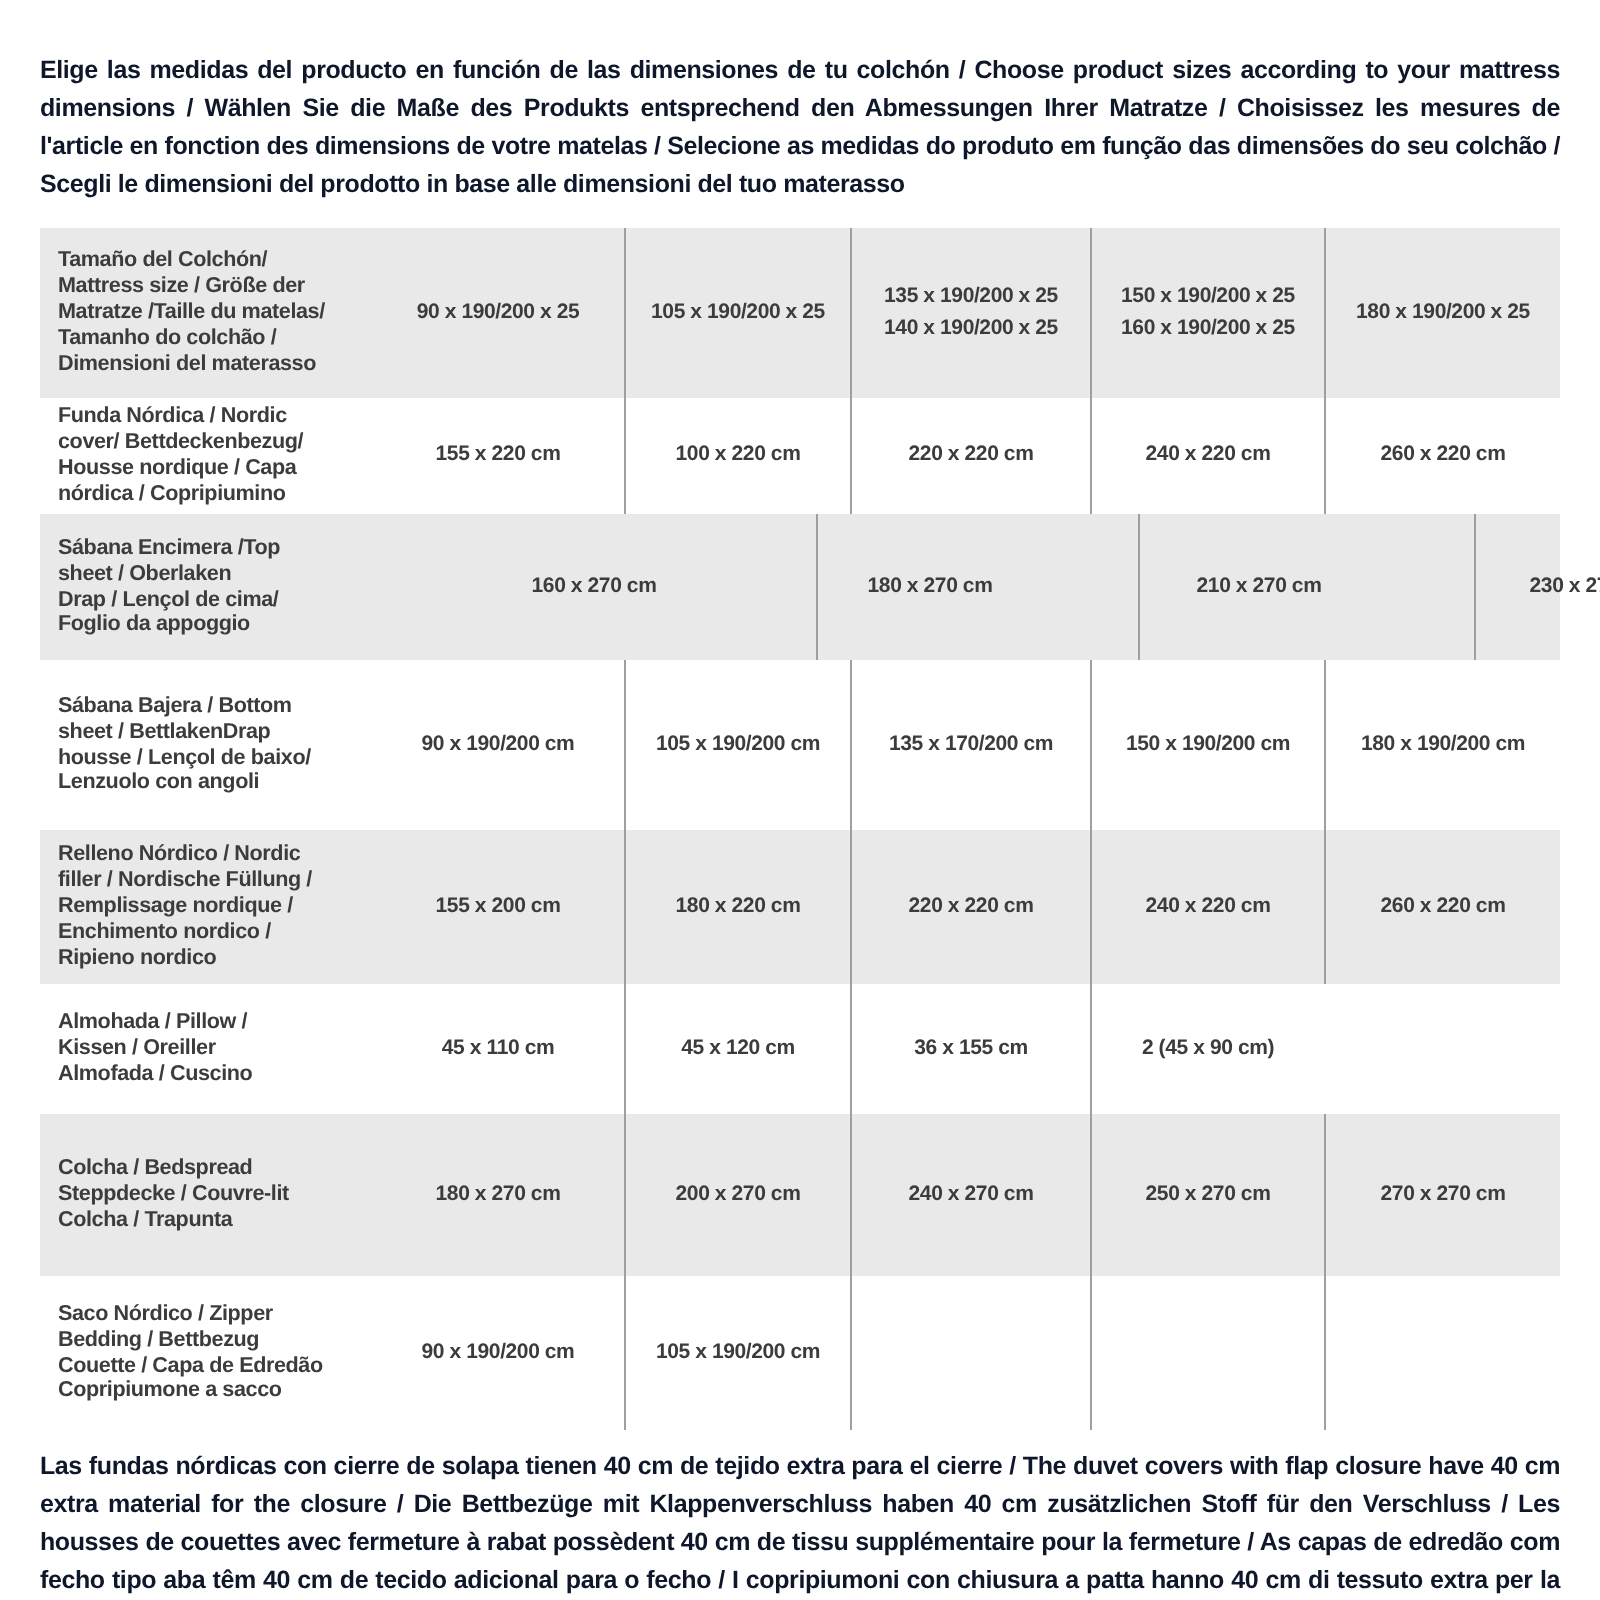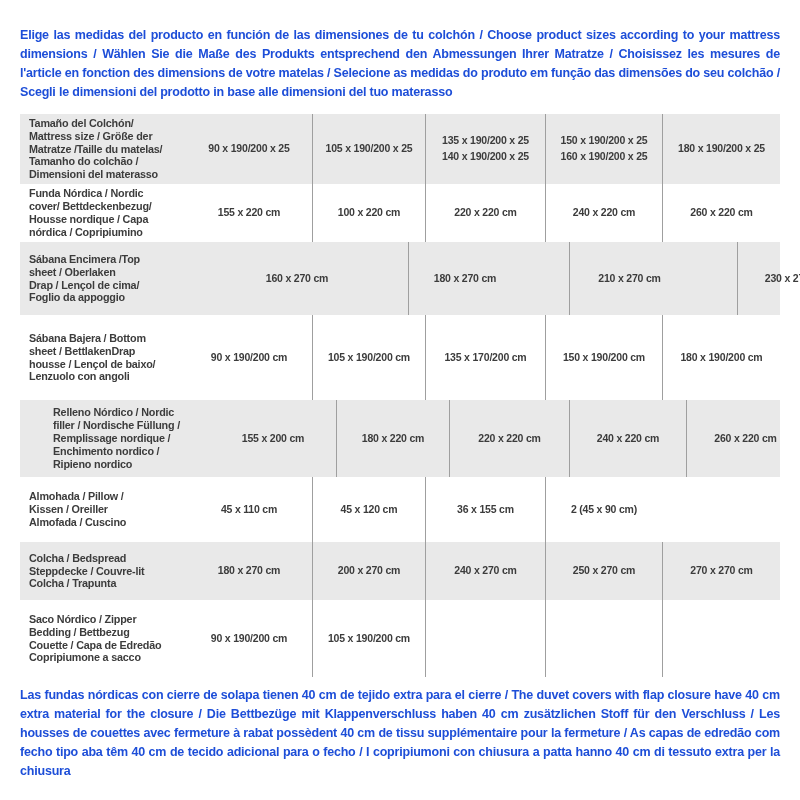--- a/index.html
+++ b/index.html
@@ -10,21 +10,21 @@
     color:#3c3c3c;
     overflow:hidden;
   }
   .page{width:760px;margin:0 auto;padding-top:13px;}
   .intro, .footnote{
     font-size:12.5px;
     font-weight:bold;
     line-height:19px;
     letter-spacing:-0.2px;
     text-align:justify;
-    color:#1d4ed8;
+    color:#0f172a;
   }
   .size-table{margin-top:12px;}
   .trow{
     display:grid;
     grid-template-columns:166px 126px 113px 120px 117px 118px;
   }
   .trow.shaded{background:#e9e9e9;}
   .cell{
     display:flex;
     align-items:center;
@@ -40,27 +40,27 @@
   .cell.label{
     justify-content:flex-start;
     text-align:left;
     padding-left:9px;
     padding-right:2px;
     line-height:1.2;
     font-size:10.8px;
   }
   
   .cell:nth-child(n+3){border-left:1px solid #9f9f9f;}
-  .r1{height:70px;}
+  .r1{height:85px;}
   .r2{height:58px;}
   .r3{height:73px;gap:48px;}
   .r4{height:85px;}
-  .r5{height:77px;padding-left:24px;}
+  .r5{height:77px;}
   .r6{height:65px;}
-  .r7{height:58px;}
+  .r7{height:81px;}
   .r8{height:77px;}
   .footnote{margin-top:9px;}
 </style>
 </head>
 <body>
 
 <div class="page">
 
   <p class="intro">Elige las medidas del producto en función de las dimensiones de tu colchón / Choose product sizes according to your mattress dimensions / Wählen Sie die Maße des Produkts entsprechend den Abmessungen Ihrer Matratze / Choisissez les mesures de l'article en fonction des dimensions de votre matelas / Selecione as medidas do produto em função das dimensões do seu colchão / Scegli le dimensioni del prodotto in base alle dimensioni del tuo materasso</p>
 

